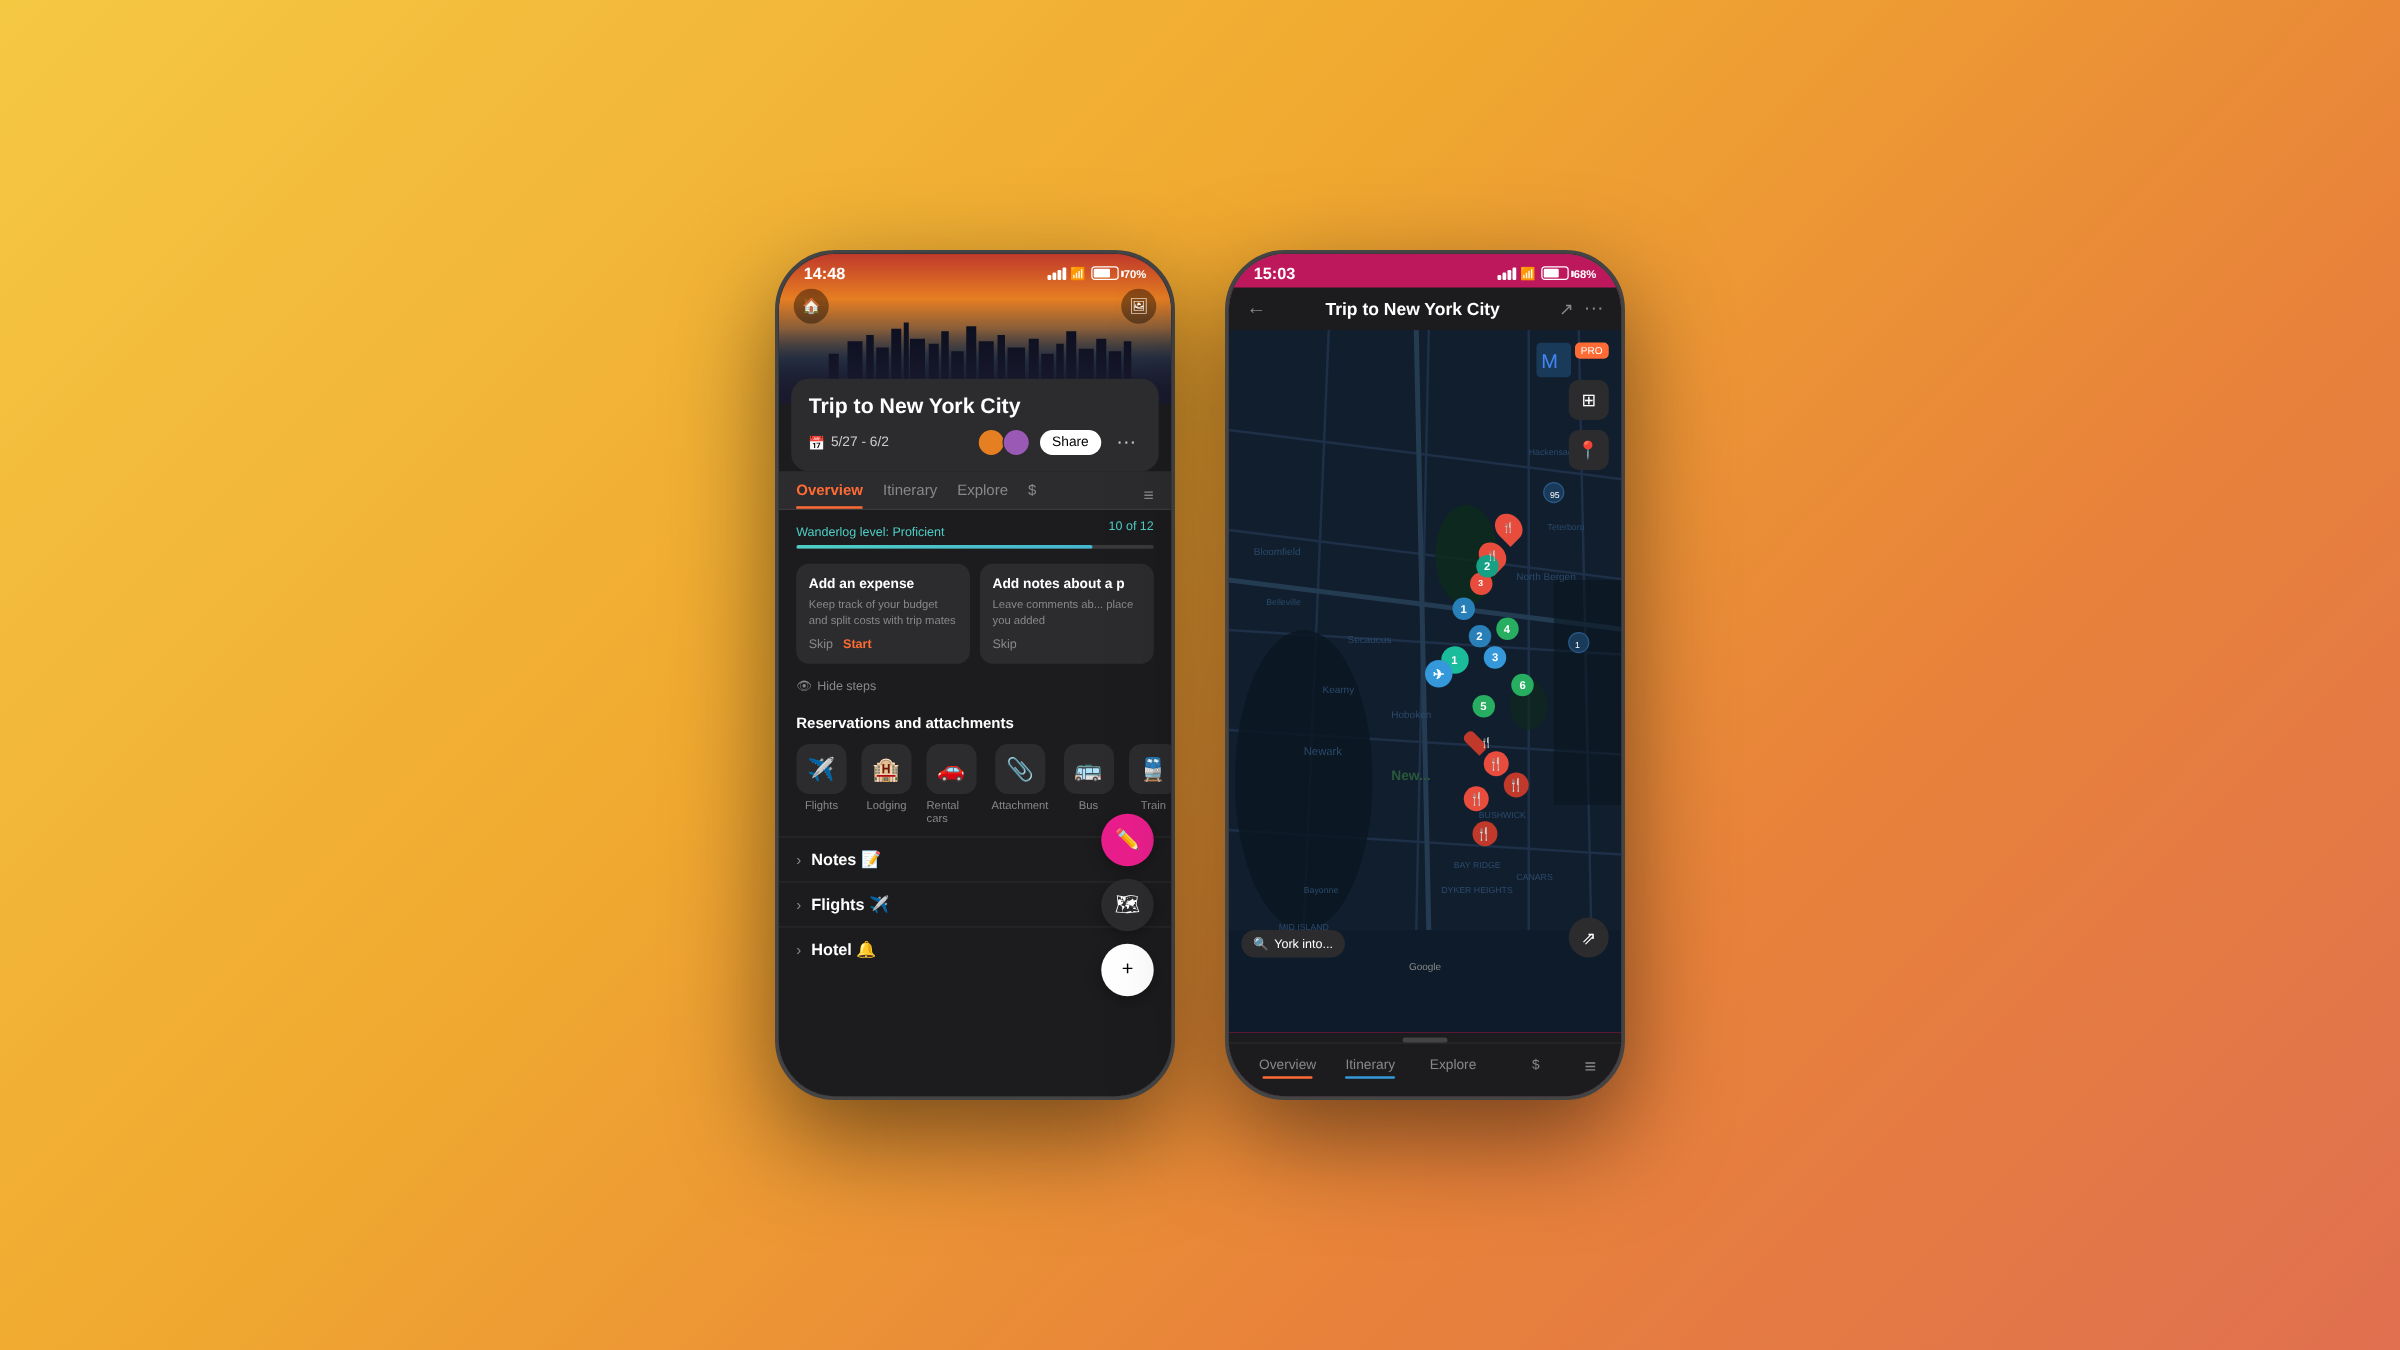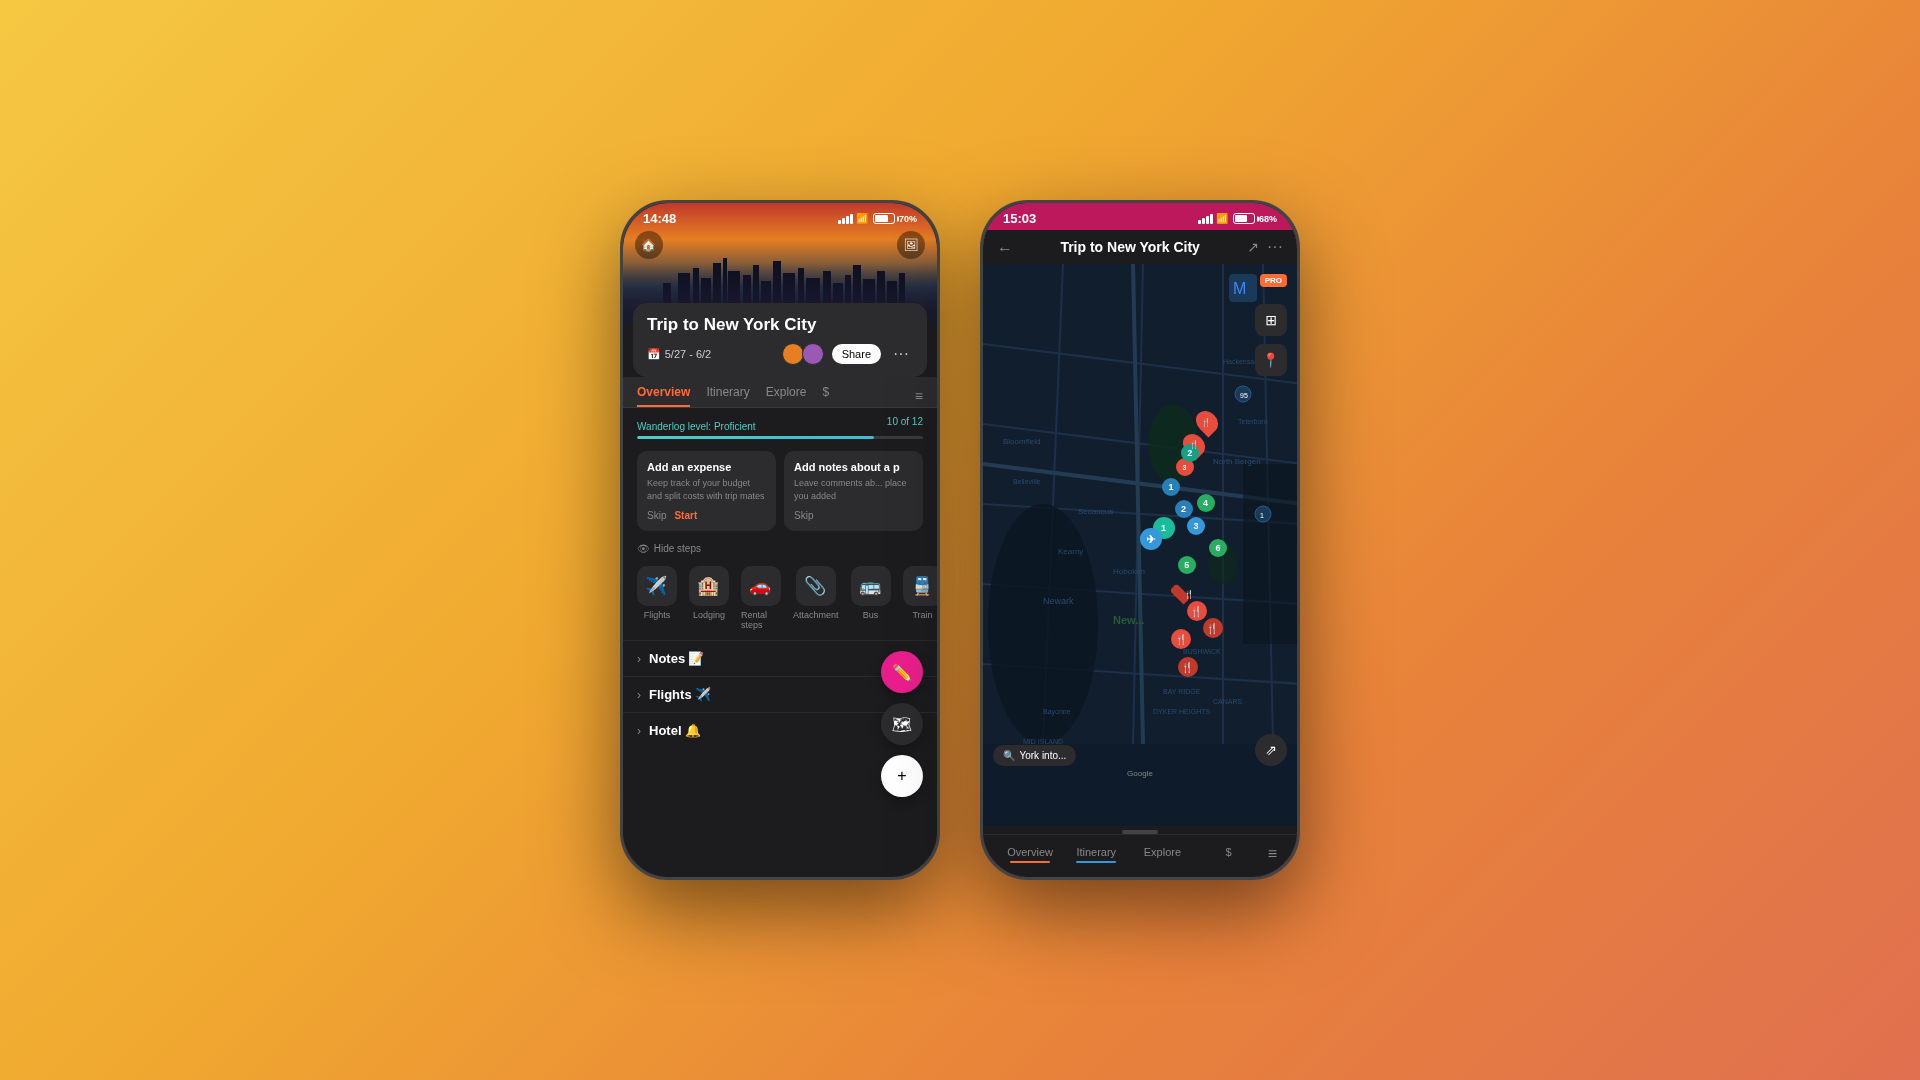--- a/index.html
+++ b/index.html
@@ -374,21 +374,21 @@
       cursor: pointer;
     }
     
     .pro-badge {
       position: absolute;
       top: 10px;
       right: 10px;
       background: #ff6b35;
       color: #fff;
       font-size: 8px;
-      font-weight: 700;
+      font-weight: 400;
       padding: 2px 5px;
       border-radius: 4px;
     }
     
     .map-pin {
       position: absolute;
       width: 20px; height: 24px;
       display: flex; align-items: center; justify-content: center;
       font-size: 9px;
       font-weight: 700;
@@ -603,32 +603,33 @@
             <span class="skip-link">Skip</span>
           </div>
         </div>
       </div>
 
       <div class="hide-steps">
         <span>👁</span>
         <span>Hide steps</span>
       </div>
 
+      <div class="section-title">Reservations and attachments</div>
       <div class="reservation-icons">
         <div class="res-icon">
           <div class="res-icon-circle">✈️</div>
           <span class="res-icon-label">Flights</span>
         </div>
         <div class="res-icon">
           <div class="res-icon-circle">🏨</div>
           <span class="res-icon-label">Lodging</span>
         </div>
         <div class="res-icon">
           <div class="res-icon-circle">🚗</div>
-          <span class="res-icon-label">Rental steps</span>
+          <span class="res-icon-label">Rental cars</span>
         </div>
         <div class="res-icon">
           <div class="res-icon-circle">📎</div>
           <span class="res-icon-label">Attachment</span>
         </div>
         <div class="res-icon">
           <div class="res-icon-circle">🚌</div>
           <span class="res-icon-label">Bus</span>
         </div>
         <div class="res-icon">

